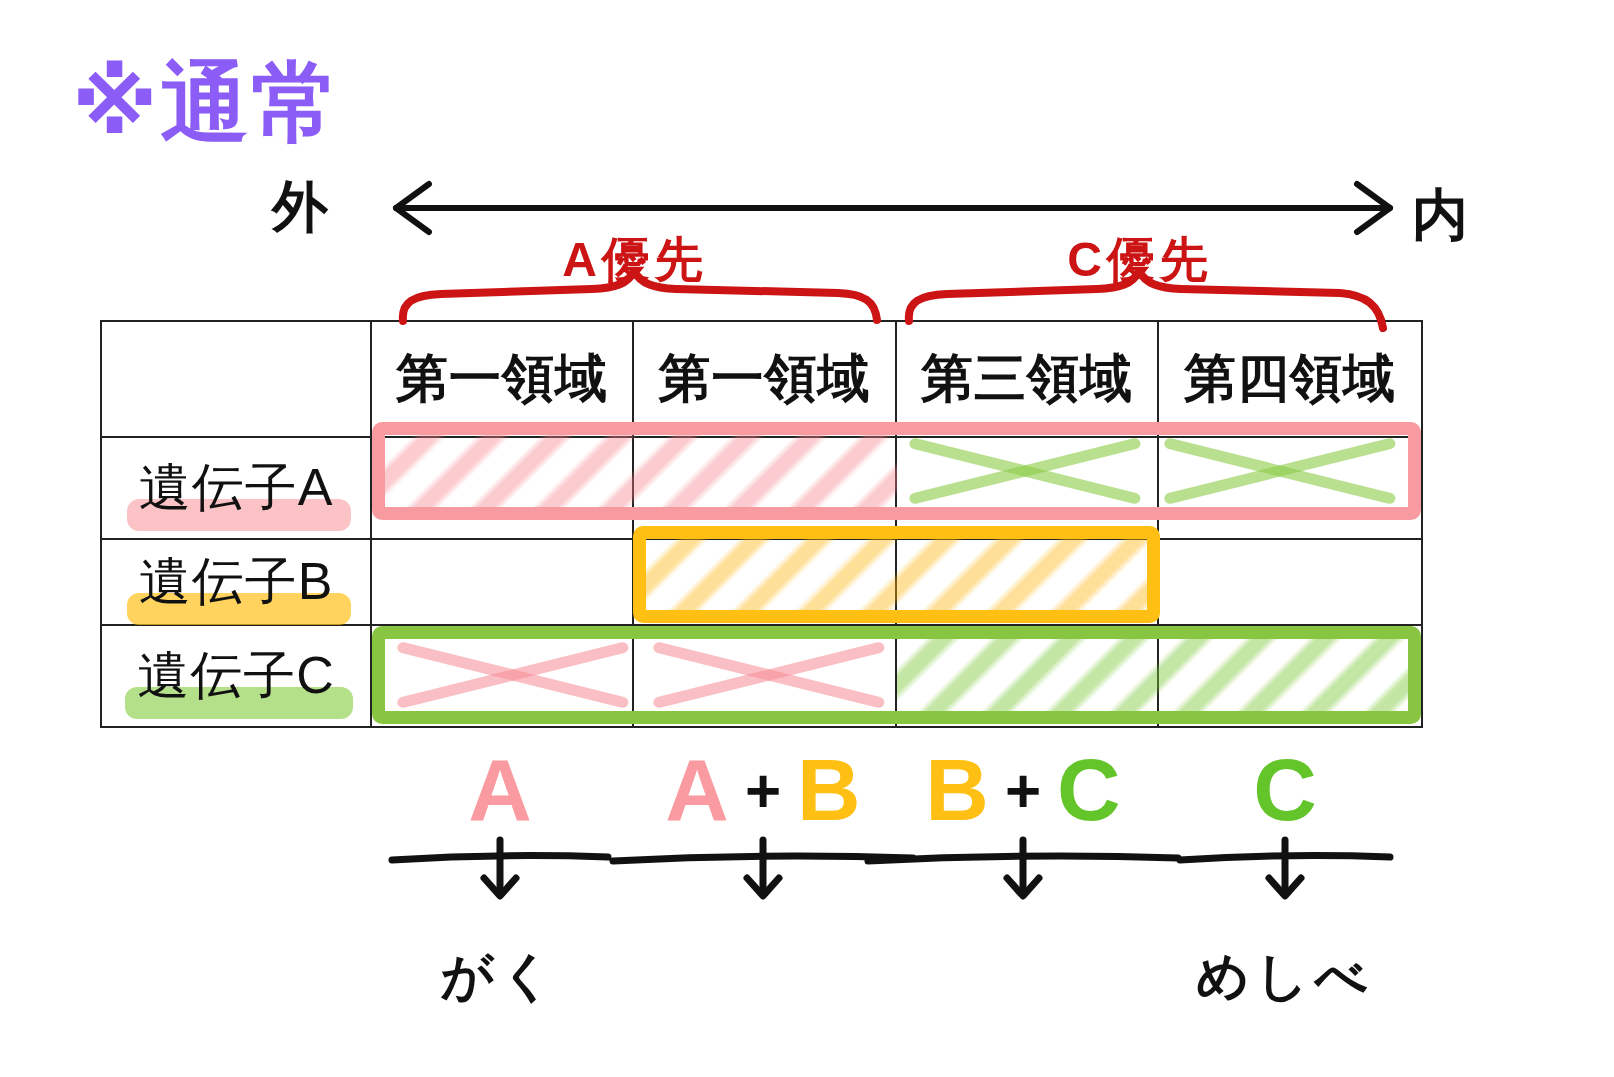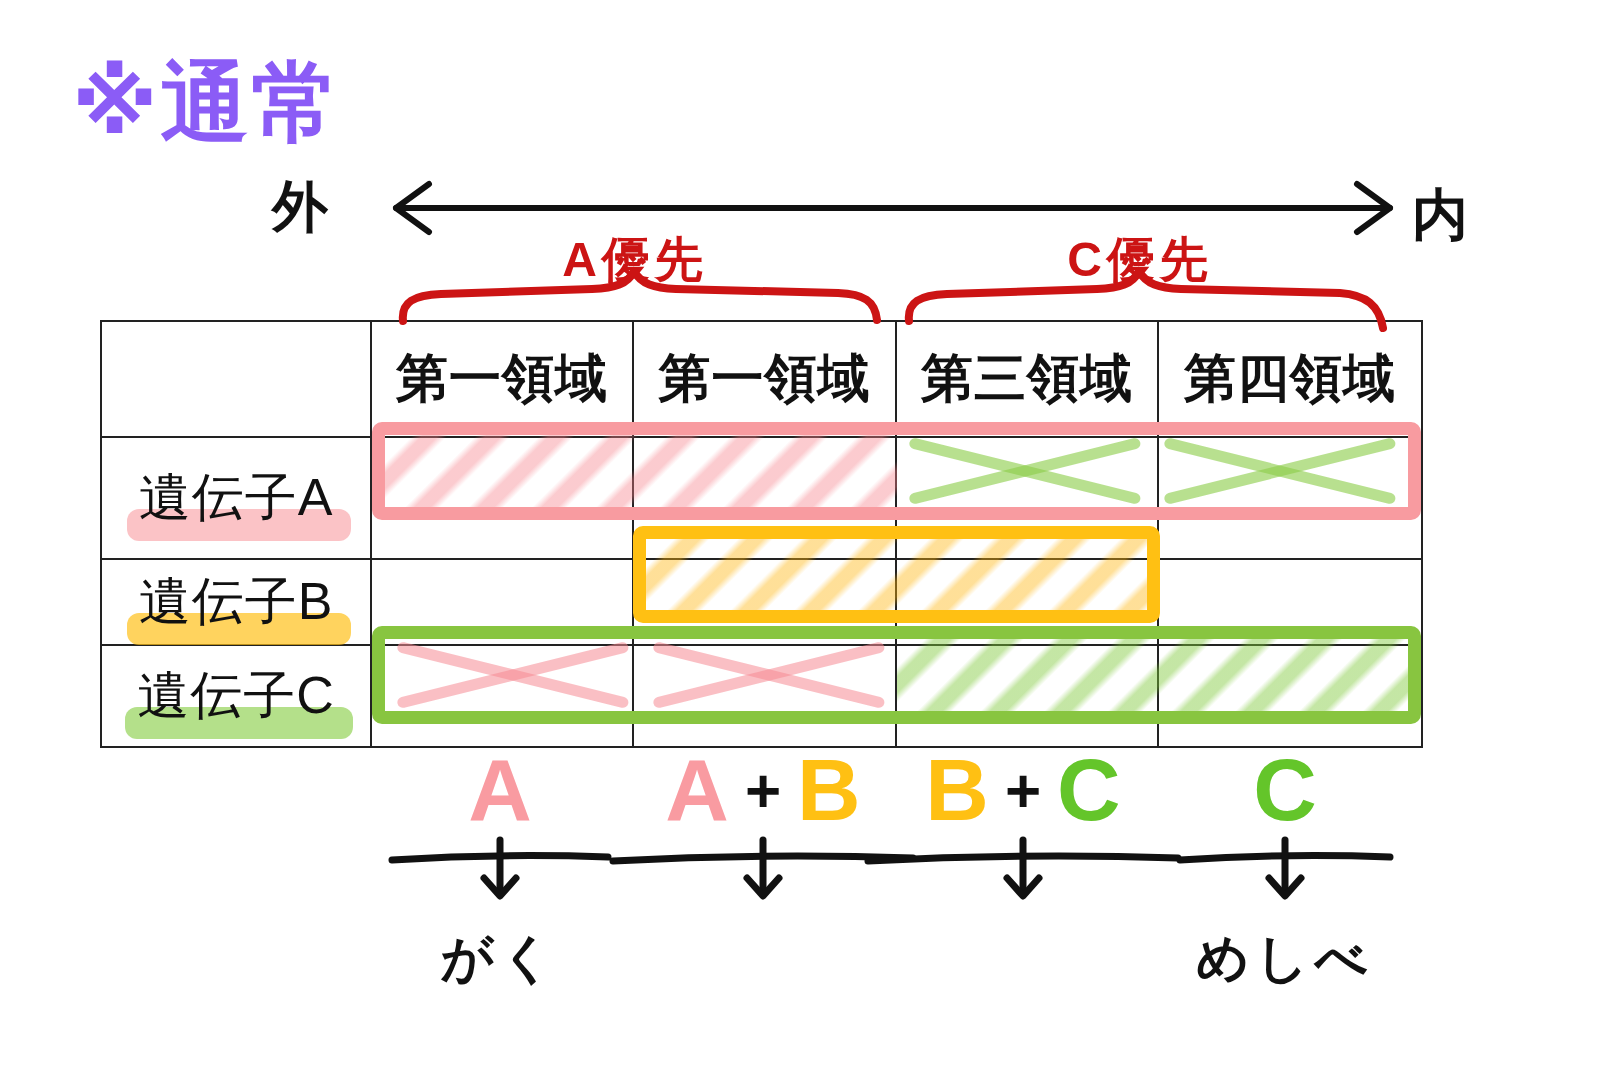--- a/index.html
+++ b/index.html
@@ -69,21 +69,21 @@
 
   
   .outcome{position:absolute; top:746px; display:flex; flex-direction:column; align-items:center;}
   .formula{display:flex; align-items:baseline; gap:16px; font-weight:800; line-height:1;}
   .gene-letter{font-size:88px;}
   .plus{font-size:62px; color:#111; font-weight:700; transform:translateY(-8px);}
   .c-pink{color:#f99ba1;} .c-yellow{color:#ffc013;} .c-green{color:#64c52a;}
   .out-arrow{display:block; margin-top:2px;}
   .out-arrow path,.out-arrow line{stroke:#111; stroke-width:7; fill:none;
       stroke-linecap:round; stroke-linejoin:round;}
-  .result{font-size:52px; font-weight:600; letter-spacing:6px; color:#111; margin-top:2px;}
+  .result{font-size:52px; font-weight:600; letter-spacing:6px; color:#111; margin-top:20px;}
   .og1{left:370px; width:260px;} .og2{left:593px; width:340px;}
   .og3{left:848px; width:350px;} .og4{left:1155px; width:260px;}
 </style>
 </head>
 <body>
 
 <div id="canvas">
 
   <div class="abs title">※通常</div>
 
@@ -102,21 +102,21 @@
         <col style="width:264px">
     </colgroup>
     <tbody>
         <tr style="height:116px">
       <th></th>
       <th>第一領域</th>
       <th>第一領域</th>
       <th>第三領域</th>
       <th>第四領域</th>
     </tr>
-    <tr style="height:122px">
+    <tr style="height:102px">
       <td class="gene-label">
         <span class="row-head hl-pink">遺伝子A</span>
       </td>
       <td></td>
       <td></td>
       <td></td>
       <td></td>
     </tr>
     <tr style="height:86px">
       <td class="gene-label">

